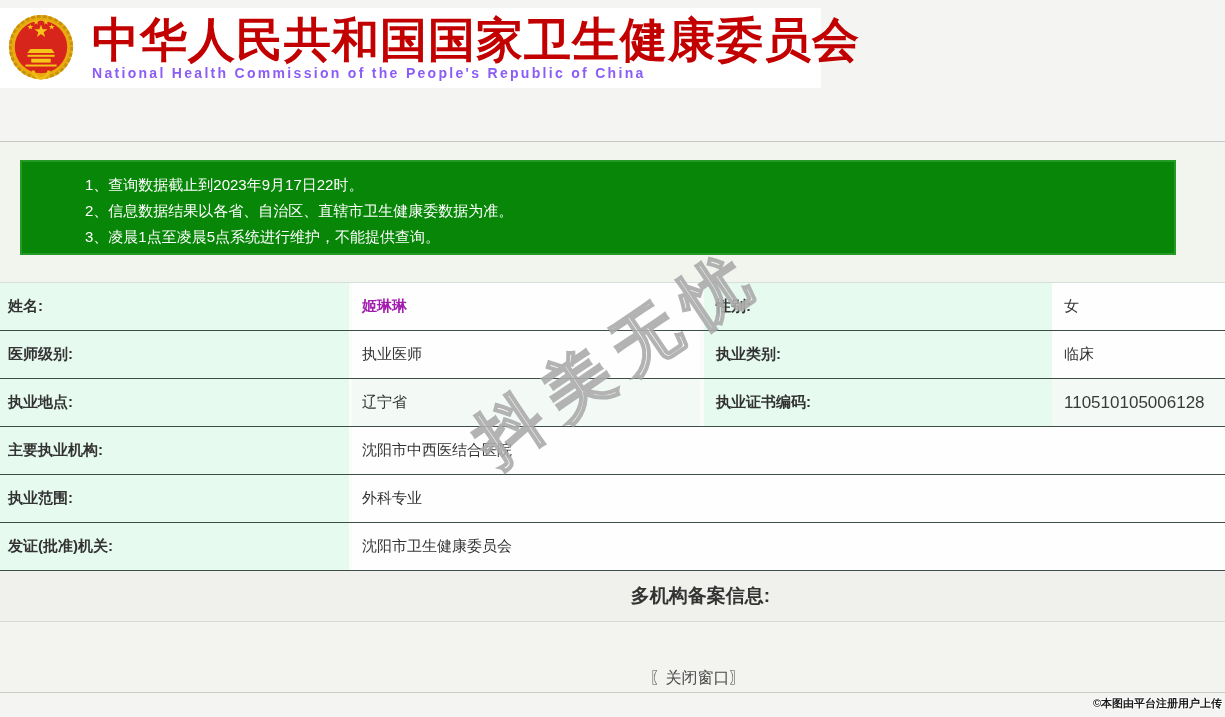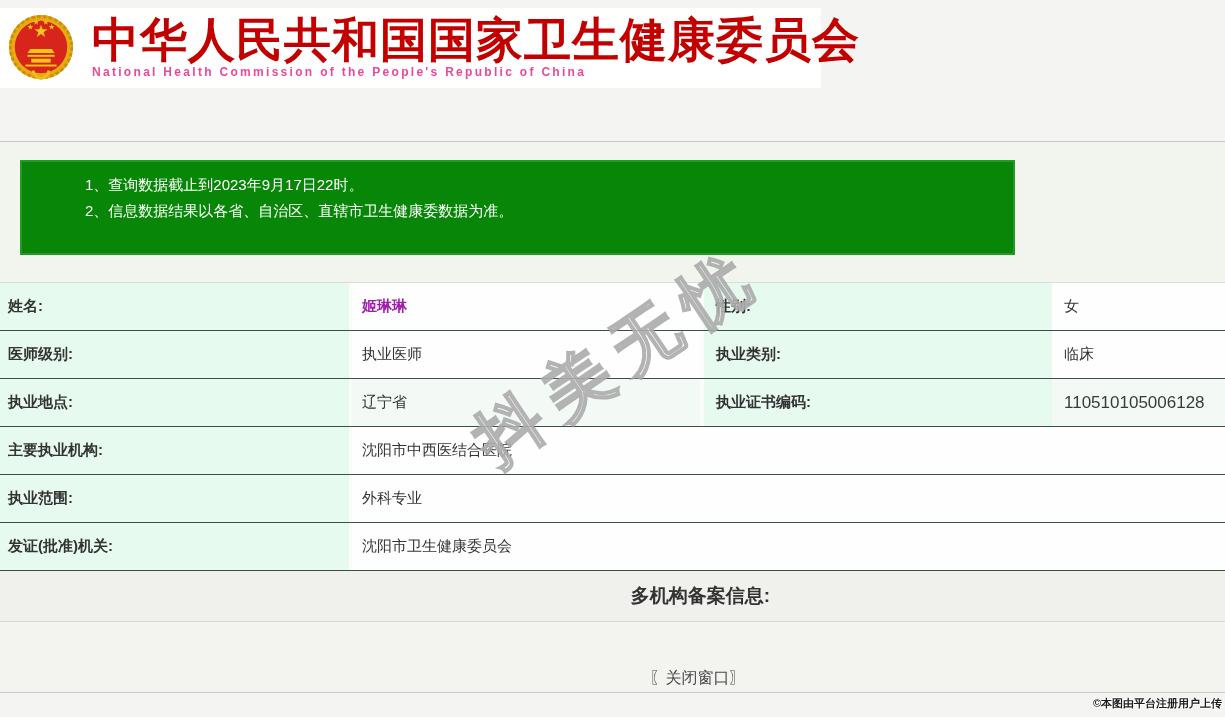--- a/index.html
+++ b/index.html
@@ -17,31 +17,31 @@
   .header-card {
     width:821px; height:80px; background:#ffffff; position:relative;
   }
   .emblem { position:absolute; left:6px; top:2px; }
   .title-block { padding-left:92px; padding-top:10px; }
   .site-title {
     color:#c30000; font-size:47px; font-weight:bold; letter-spacing:1px;
     line-height:44px; white-space:nowrap;
   }
   .site-subtitle {
-    color:#ec4899; font-size:12px; font-weight:bold; letter-spacing:2.3px;
+    color:#8b5cf6; font-size:14px; font-weight:bold; letter-spacing:2.3px;
     margin-top:3px; white-space:nowrap;
   }
 
   .header-spacer { height:53px; }
   .divider-top { height:1px; background:#c6c6c4; }
 
   
   .notice-area { background:#f1f5ee; padding:18px 0 27px 0; }
   .notice-box {
-    margin-left:20px; width:995px; height:95px;
+    margin-left:20px; width:1156px; height:95px;
     background:#078607; border:2px solid #269a26;
     color:#ffffff; font-size:15px; line-height:26px;
     padding:10px 0 0 63px;
   }
   .notice-line { white-space:nowrap; }
 
   
   .record-table { background:#fdfefd; border-top:1px solid #d6e0da; }
   .trow { display:flex; align-items:center; height:48px; border-bottom:1px solid #3d4d47; background:#fdfefd; }
   .cell { height:100%; display:flex; align-items:center; font-size:15px; }
@@ -123,20 +123,21 @@
   </div>
 </div>
 
 <div class="header-spacer"></div>
 <div class="divider-top"></div>
 
 <div class="notice-area">
   <div class="notice-box">
     <div class="notice-line">1、查询数据截止到2023年9月17日22时。</div>
     <div class="notice-line">2、信息数据结果以各省、自治区、直辖市卫生健康委数据为准。</div>
+    <div class="notice-line">3、凌晨1点至凌晨5点系统进行维护，不能提供查询。</div>
   </div>
 </div>
 
 <div class="record-table">
   <div class="trow">
     <div class="cell c1">姓名:</div>
     <div class="cell c2 strong">姬琳琳</div>
     <div class="cell c3">性别:</div>
     <div class="cell c4">女</div>
   </div>

